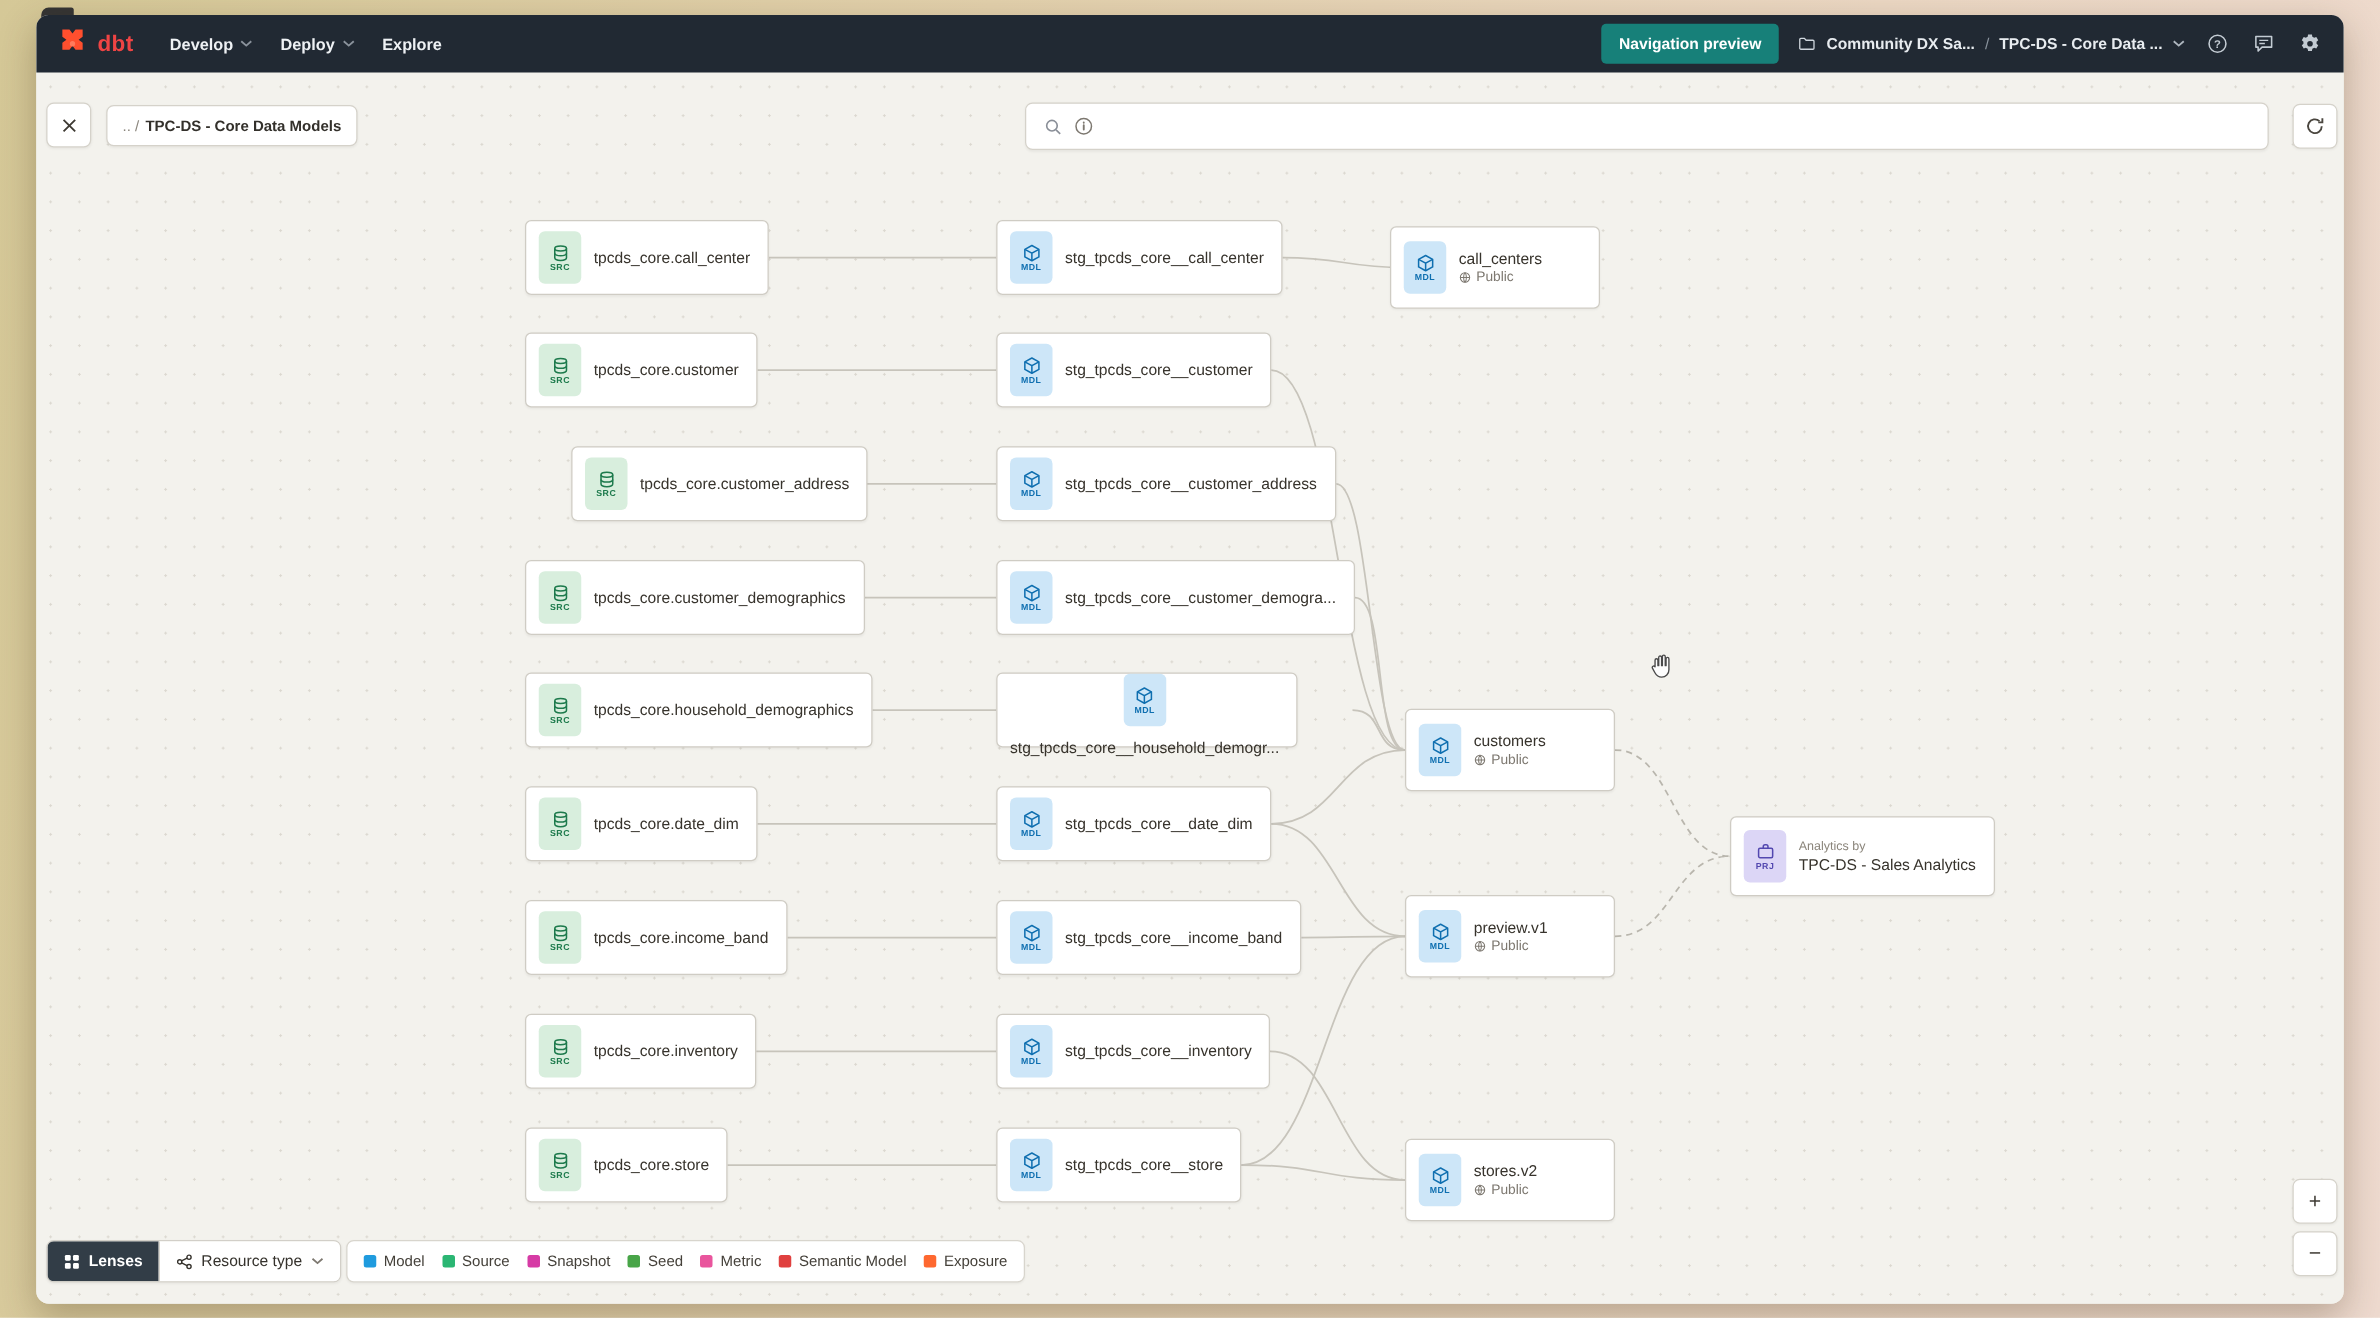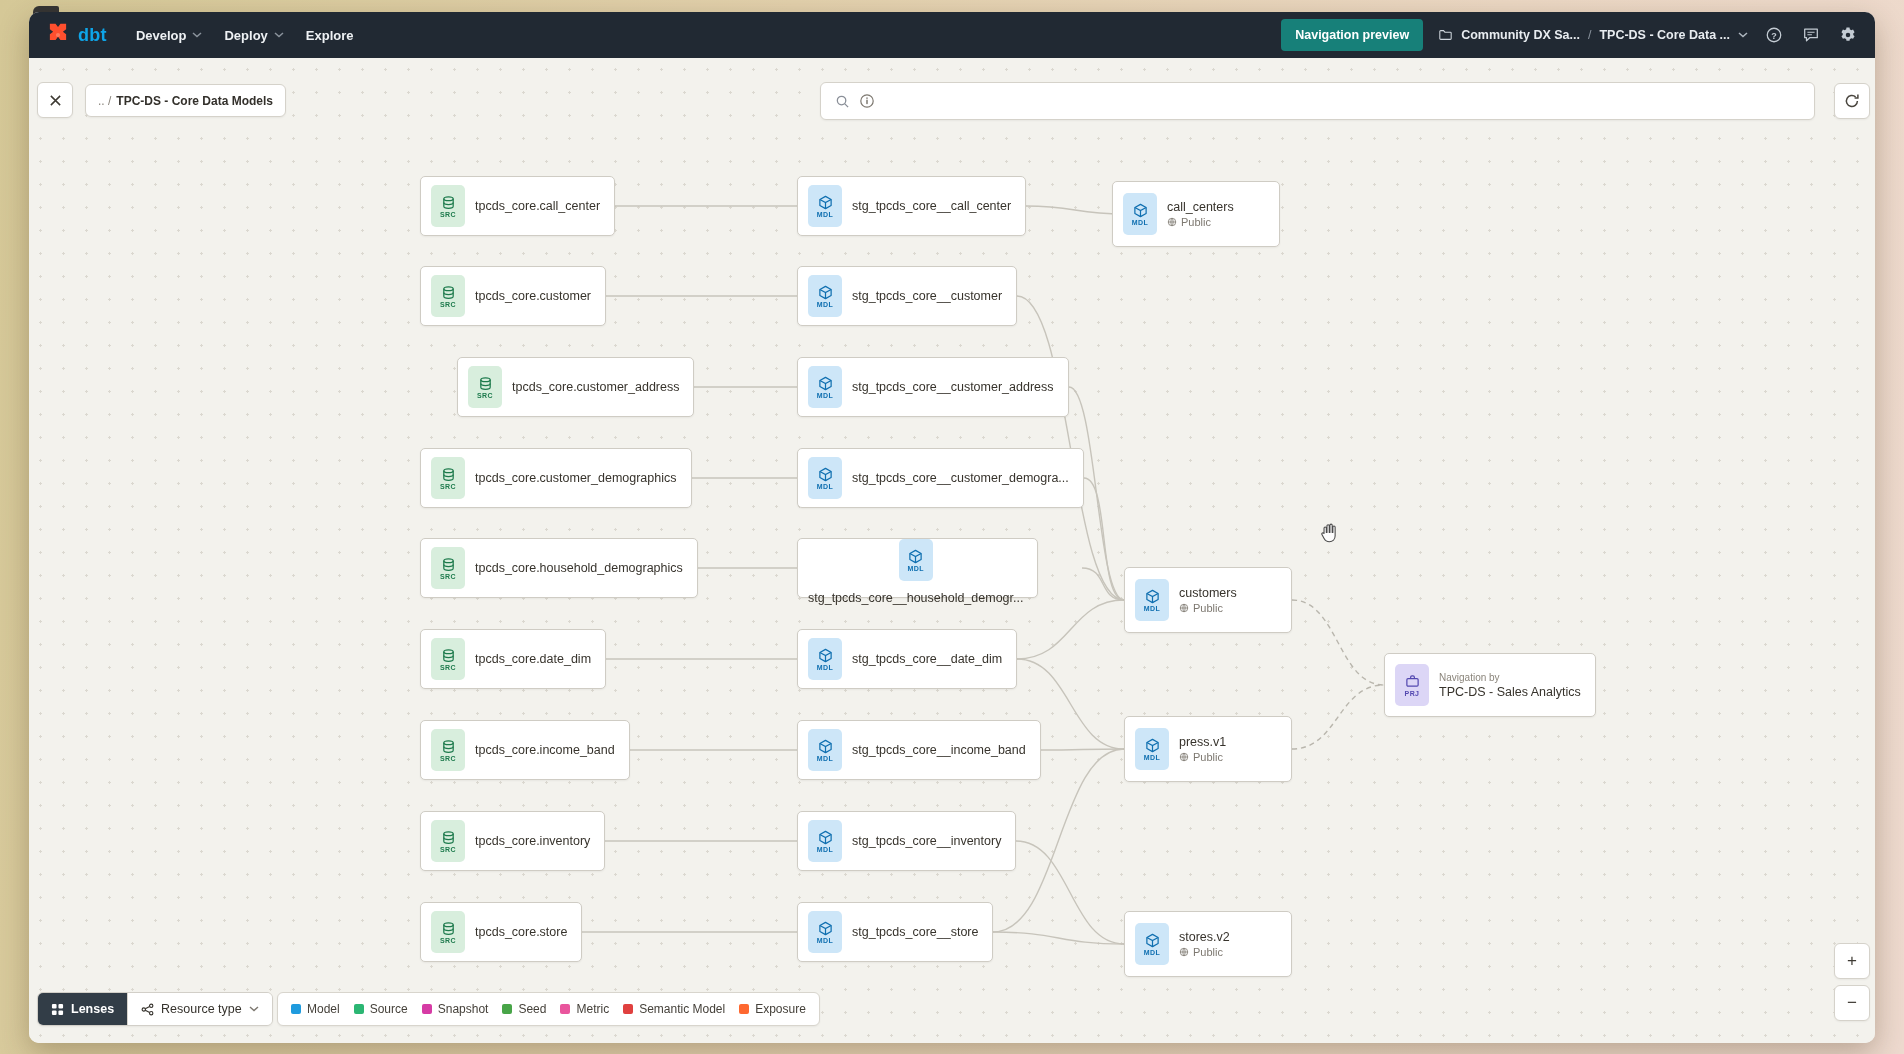--- a/index.html
+++ b/index.html
@@ -11,21 +11,21 @@
     background:#343434; border-radius:6px 2px 0 0; z-index:0; }
 
   .app { position:absolute; left:29px; top:12px; width:1846px; height:1031px;
     border-radius:10px; overflow:hidden; background:#f3f2ed; z-index:1;
     box-shadow:0 10px 30px rgba(70,52,25,.32); }
 
   
   .navbar { height:46px; background:#212933; display:flex; align-items:center;
     padding:0 16px; position:relative; z-index:5; }
   .brand { display:flex; align-items:center; gap:7px; margin-right:18px; cursor:pointer; }
-  .brand-text { color:#0ea5e9; font-size:18px; font-weight:800; letter-spacing:.3px; }
+  .brand-text { color:#ef4444; font-size:18px; font-weight:800; letter-spacing:.3px; }
   .nav-item { display:flex; align-items:center; gap:6px; color:#eef1f4; font-size:13px;
     font-weight:700; padding:0 11px; height:46px; cursor:pointer; }
   .nav-item svg { opacity:.75; }
   .nav-right { margin-left:auto; display:flex; align-items:center; gap:15px; }
   .preview-btn { background:#178079; color:#fff; border:none; border-radius:4px;
     font-family:inherit; font-size:12.5px; font-weight:700; padding:9px 14px; cursor:pointer; }
   .nav-crumb { display:flex; align-items:center; gap:8px; color:#e8ecf0; font-size:12.5px;
     font-weight:700; cursor:pointer; }
   .nav-crumb .sep { color:#8b949e; font-weight:400; }
   .nav-icon-btn { background:none; border:none; cursor:pointer; display:flex;
@@ -502,21 +502,21 @@
           <span class="badge model">
             <span>
               <svg viewBox="0 0 16 16">
                 <path d="M8 1.5 14 4.8v6.4L8 14.5 2 11.2V4.8Z" fill="none" stroke="currentColor" stroke-width="1.3" stroke-linejoin="round"></path>
                 <path d="M2 4.8 8 8l6-3.2M8 8v6.5" fill="none" stroke="currentColor" stroke-width="1.3"></path>
               </svg>
             </span>
             <span class="btxt">MDL</span>
           </span>
           <span class="ncontent">
-            <span class="nname">press.v1</span>
+            <span class="nname">preview.v1</span>
             <span class="nsub">
               <span>
                 <svg viewBox="0 0 12 12">
                   <circle cx="6" cy="6" r="4.5" fill="none" stroke="currentColor" stroke-width="1"></circle>
                   <path d="M1.5 6h9M6 1.5c1.8 1.5 1.8 7.5 0 9-1.8-1.5-1.8-7.5 0-9Z" fill="none" stroke="currentColor" stroke-width="1"></path>
                 </svg>
               </span>
               <span>Public</span>
             </span>
           </span>
@@ -548,21 +548,21 @@
           <span class="badge project">
             <span>
               <svg viewBox="0 0 16 16">
                 <rect x="2" y="5" width="12" height="8" rx="1.2" fill="none" stroke="currentColor" stroke-width="1.3"></rect>
                 <path d="M6 5V3.5A1.5 1.5 0 0 1 7.5 2h1A1.5 1.5 0 0 1 10 3.5V5" fill="none" stroke="currentColor" stroke-width="1.3"></path>
               </svg>
             </span>
             <span class="btxt">PRJ</span>
           </span>
           <span class="ncontent">
-            <span class="nref">Navigation by</span>
+            <span class="nref">Analytics by</span>
             <span class="nname">TPC-DS - Sales Analytics</span>
           </span>
         </div>
       </div>
 
     <button class="tool close-btn">
       <svg width="13" height="13" viewBox="0 0 14 14">
         <path d="M2 2l10 10M12 2 2 12" stroke="#3e3a33" stroke-width="1.6"></path>
       </svg>
     </button>

